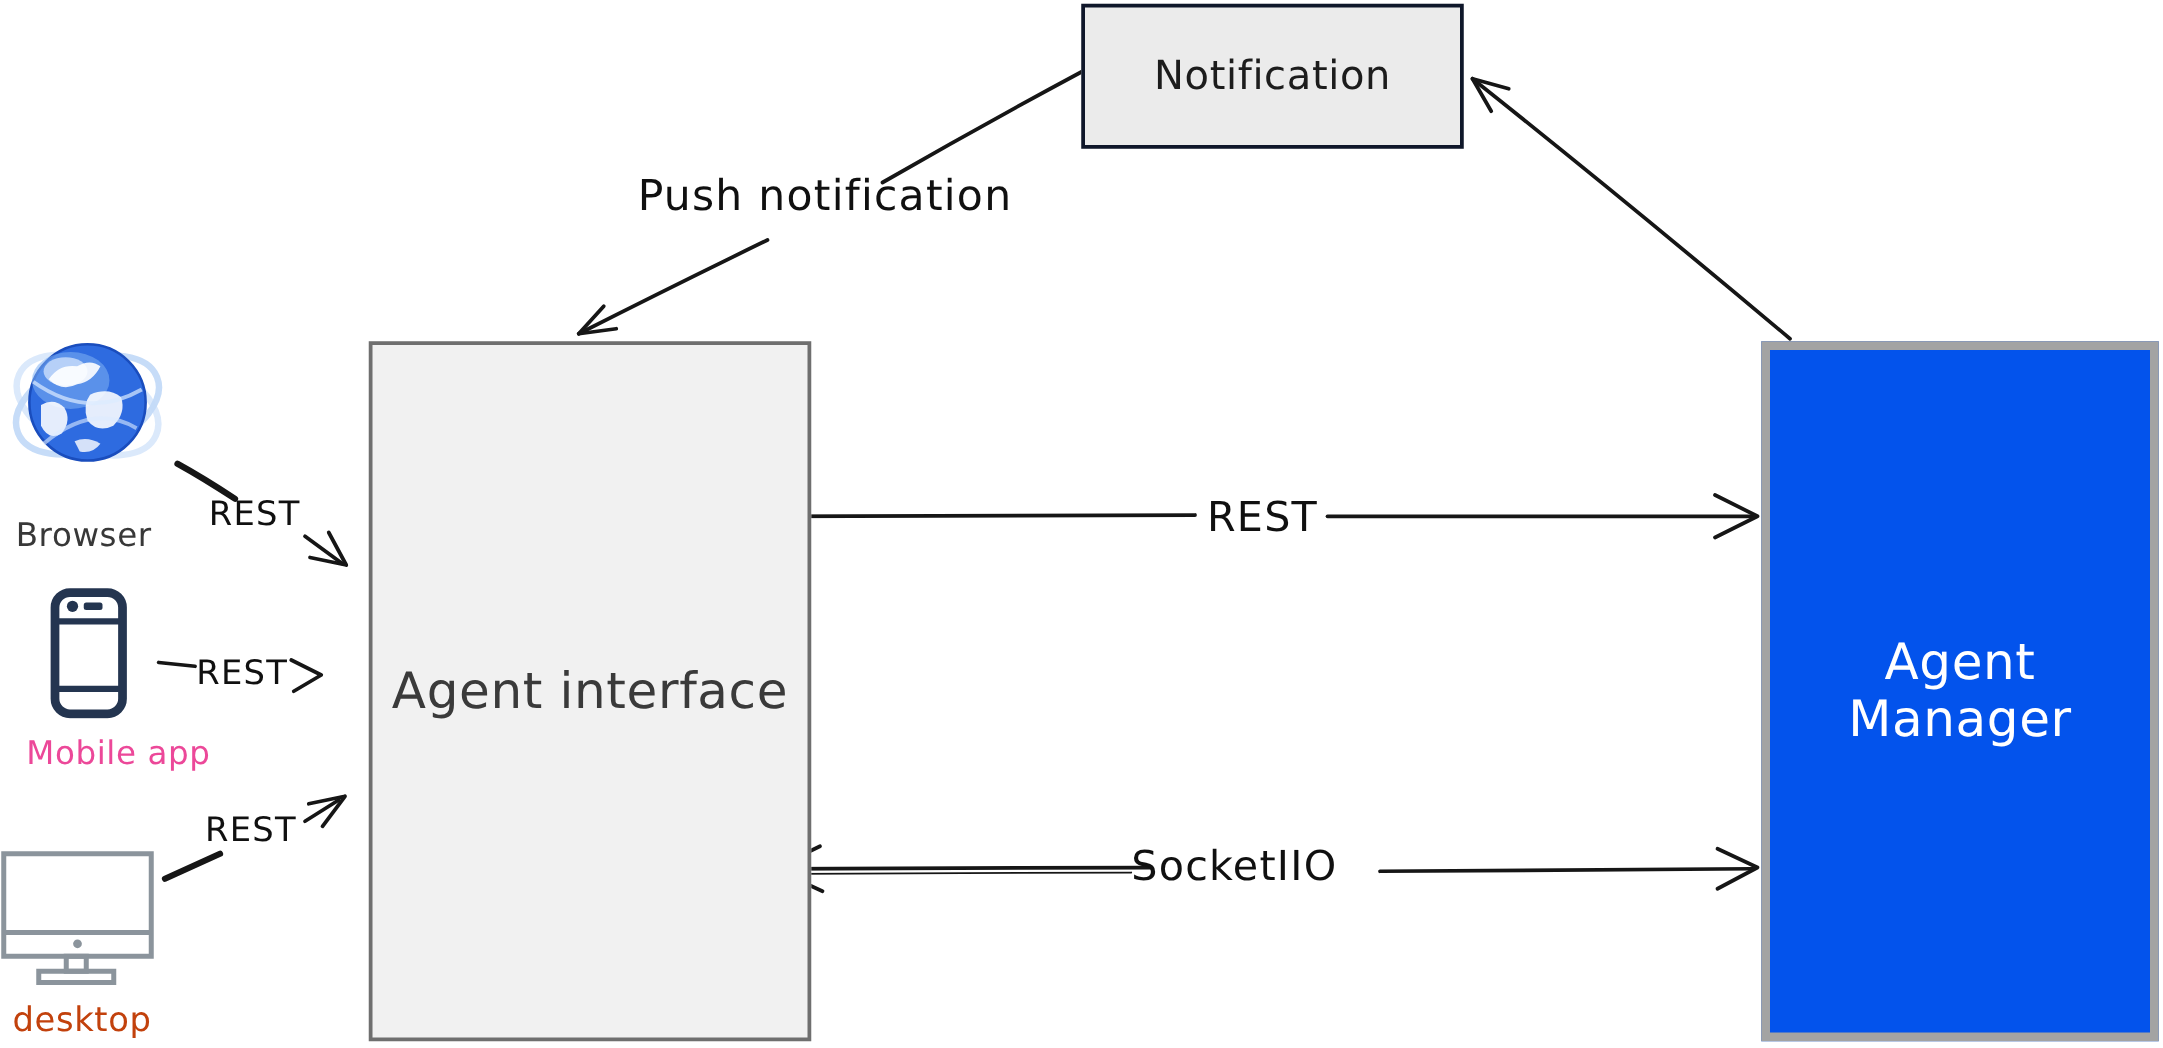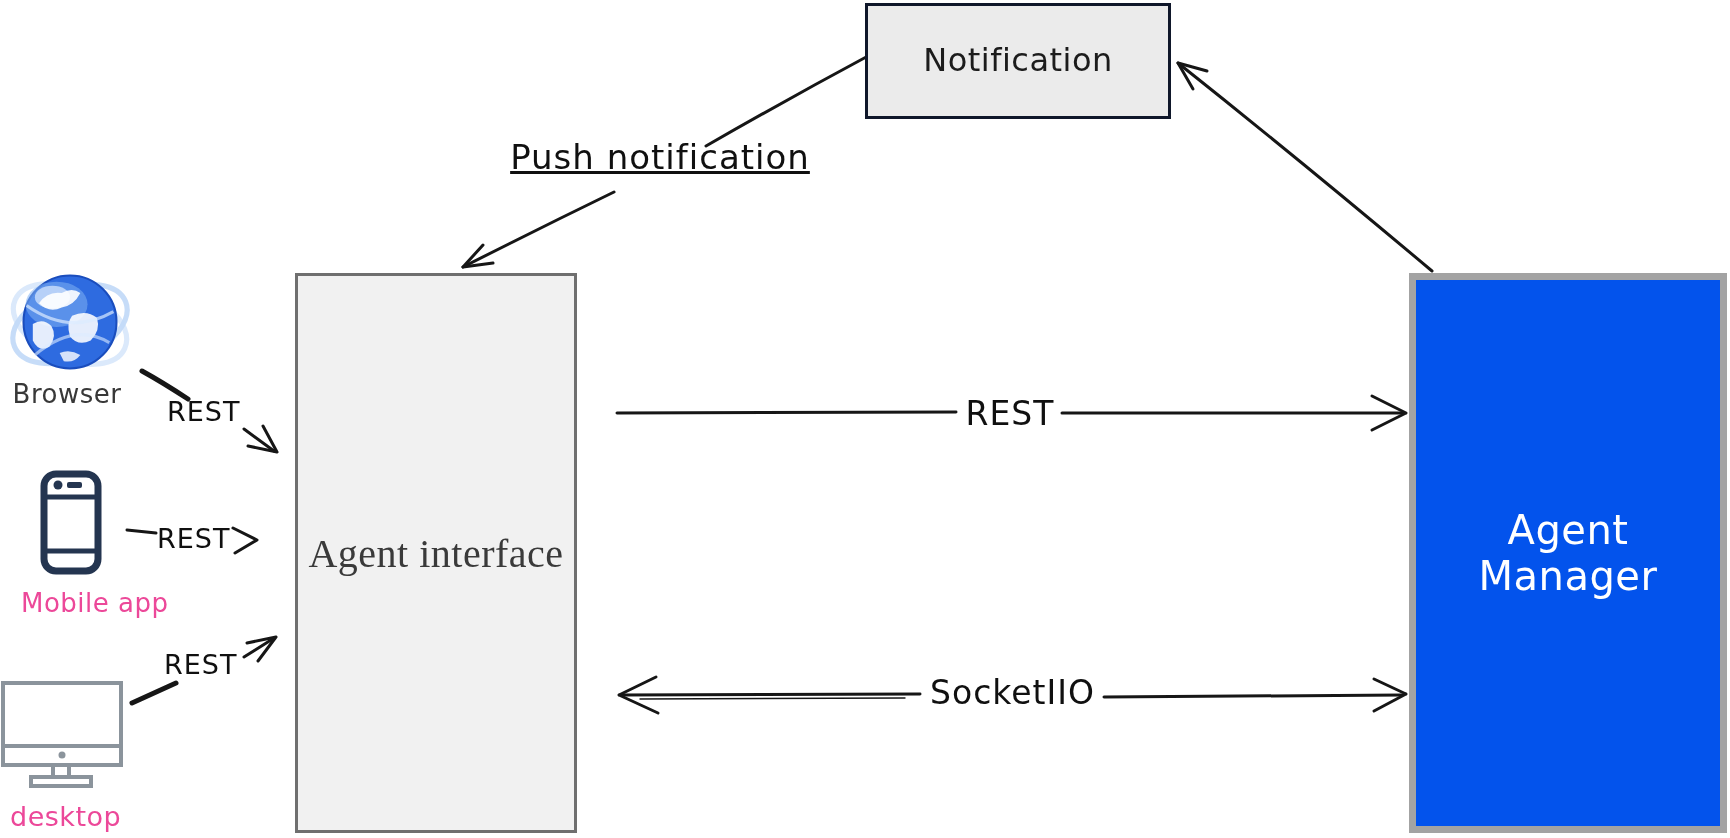--- a/index.html
+++ b/index.html
@@ -3,38 +3,38 @@
 <meta charset="utf-8">
 <style>
   html,body{margin:0;padding:0;background:#ffffff;}
   body{width:1730px;height:838px;overflow:hidden;font-family:"DejaVu Sans",sans-serif;}
   .canvas{position:relative;width:1730px;height:838px;background:#ffffff;}
 
   .box{position:absolute;display:flex;flex-direction:column;align-items:center;justify-content:center;
        box-sizing:border-box;text-align:center;letter-spacing:0.5px;}
   .box-notification{left:865px;top:3px;width:306px;height:116px;background:#ebebeb;
        border:3px solid #0f172a;color:#1c1c1c;font-size:32px;line-height:1.35;}
-  .box-interface{left:295px;top:273px;width:282px;height:560px;background:#f1f1f1;
-       border:3px solid #6f6f6f;color:#3a3a3a;font-size:40px;font-family:Liberation Serif, serif;}
+  .box-interface{left:295px;top:273px;width:354px;height:560px;background:#f1f1f1;
+       border:3px solid #6f6f6f;color:#3a3a3a;font-size:40px;}
   .box-manager{left:1409px;top:273px;width:318px;height:560px;background:#0353ec;
        border:7px solid #a3a3a3;color:#ffffff;font-size:40px;}
 
   .edge-label{position:absolute;color:#101010;white-space:nowrap;letter-spacing:1px;}
-  .lbl-push{left:500px;top:137px;width:320px;text-align:center;font-size:34px;text-decoration:underline;}
+  .lbl-push{left:500px;top:137px;width:320px;text-align:center;font-size:34px;}
   .lbl-rest-main{left:945px;top:394px;width:130px;text-align:center;font-size:33px;}
-  .lbl-socket{left:905px;top:673px;width:215px;text-align:center;font-size:33px;}
+  .lbl-socket{left:905px;top:673px;width:215px;font-size:33px;}
   .lbl-rest-sm{font-size:27px;}
   .lbl-rest-browser{left:167px;top:396px;}
   .lbl-rest-mobile{left:157px;top:523px;}
   .lbl-rest-desktop{left:164px;top:649px;}
 
   .client-label{position:absolute;white-space:nowrap;letter-spacing:0.5px;}
-  .lbl-browser{left:10px;top:379px;width:114px;text-align:center;font-size:26px;color:#383838;}
+  .lbl-browser{left:10px;top:414px;width:114px;text-align:center;font-size:26px;color:#383838;}
   .lbl-mobile{left:21px;top:588px;width:130px;text-align:center;font-size:26px;color:#ec4899;}
-  .lbl-desktop{left:10px;top:801px;width:104px;text-align:right;font-size:27px;color:#ec4899;}
+  .lbl-desktop{left:10px;top:801px;width:104px;text-align:right;font-size:27px;color:#c2410c;}
 
   .icon{position:absolute;}
   .icon-globe{left:8px;top:262px;width:124px;height:124px;}
   .icon-phone{left:40px;top:470px;width:62px;height:105px;}
   .icon-monitor{left:0px;top:680px;width:124px;height:112px;}
 
   svg.overlay{position:absolute;left:0;top:0;width:1730px;height:838px;pointer-events:none;}
   .stroke{stroke:#161616;stroke-width:3;fill:none;stroke-linecap:round;stroke-linejoin:round;}
   .stroke-thick{stroke:#161616;stroke-width:5;fill:none;stroke-linecap:round;}
   .stroke-thin{stroke:#161616;stroke-width:1.4;fill:none;stroke-linecap:round;}

